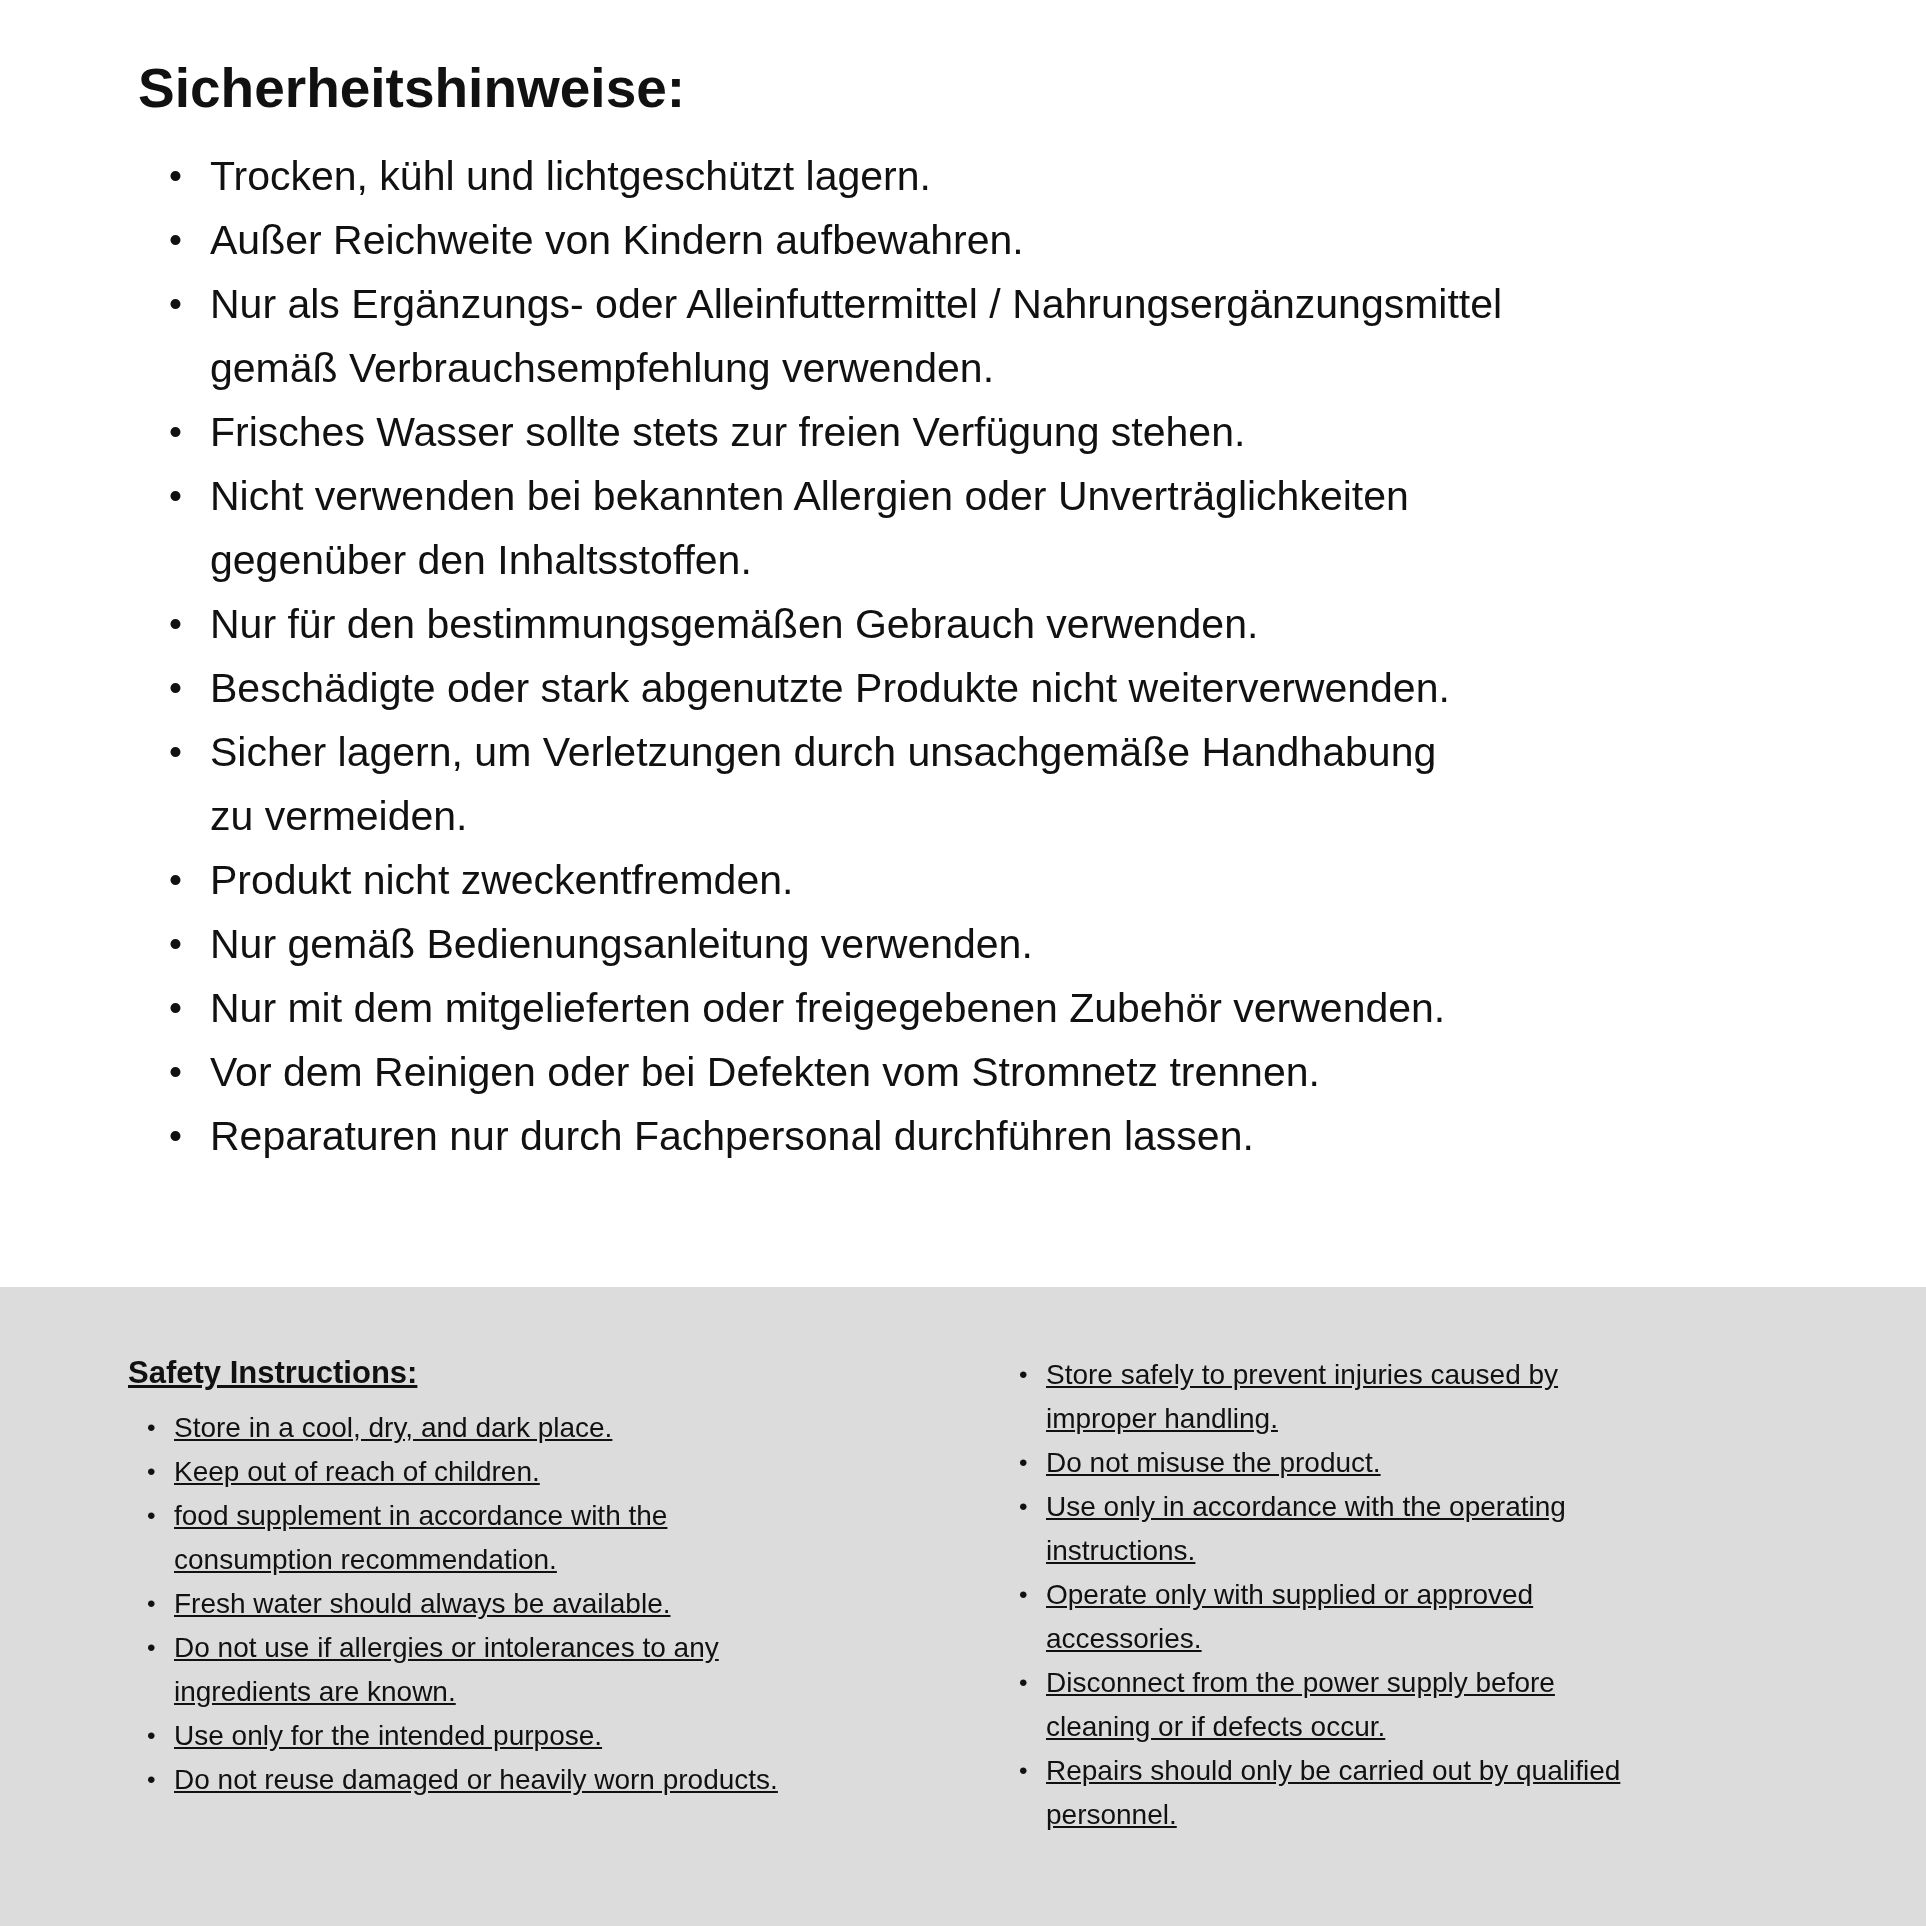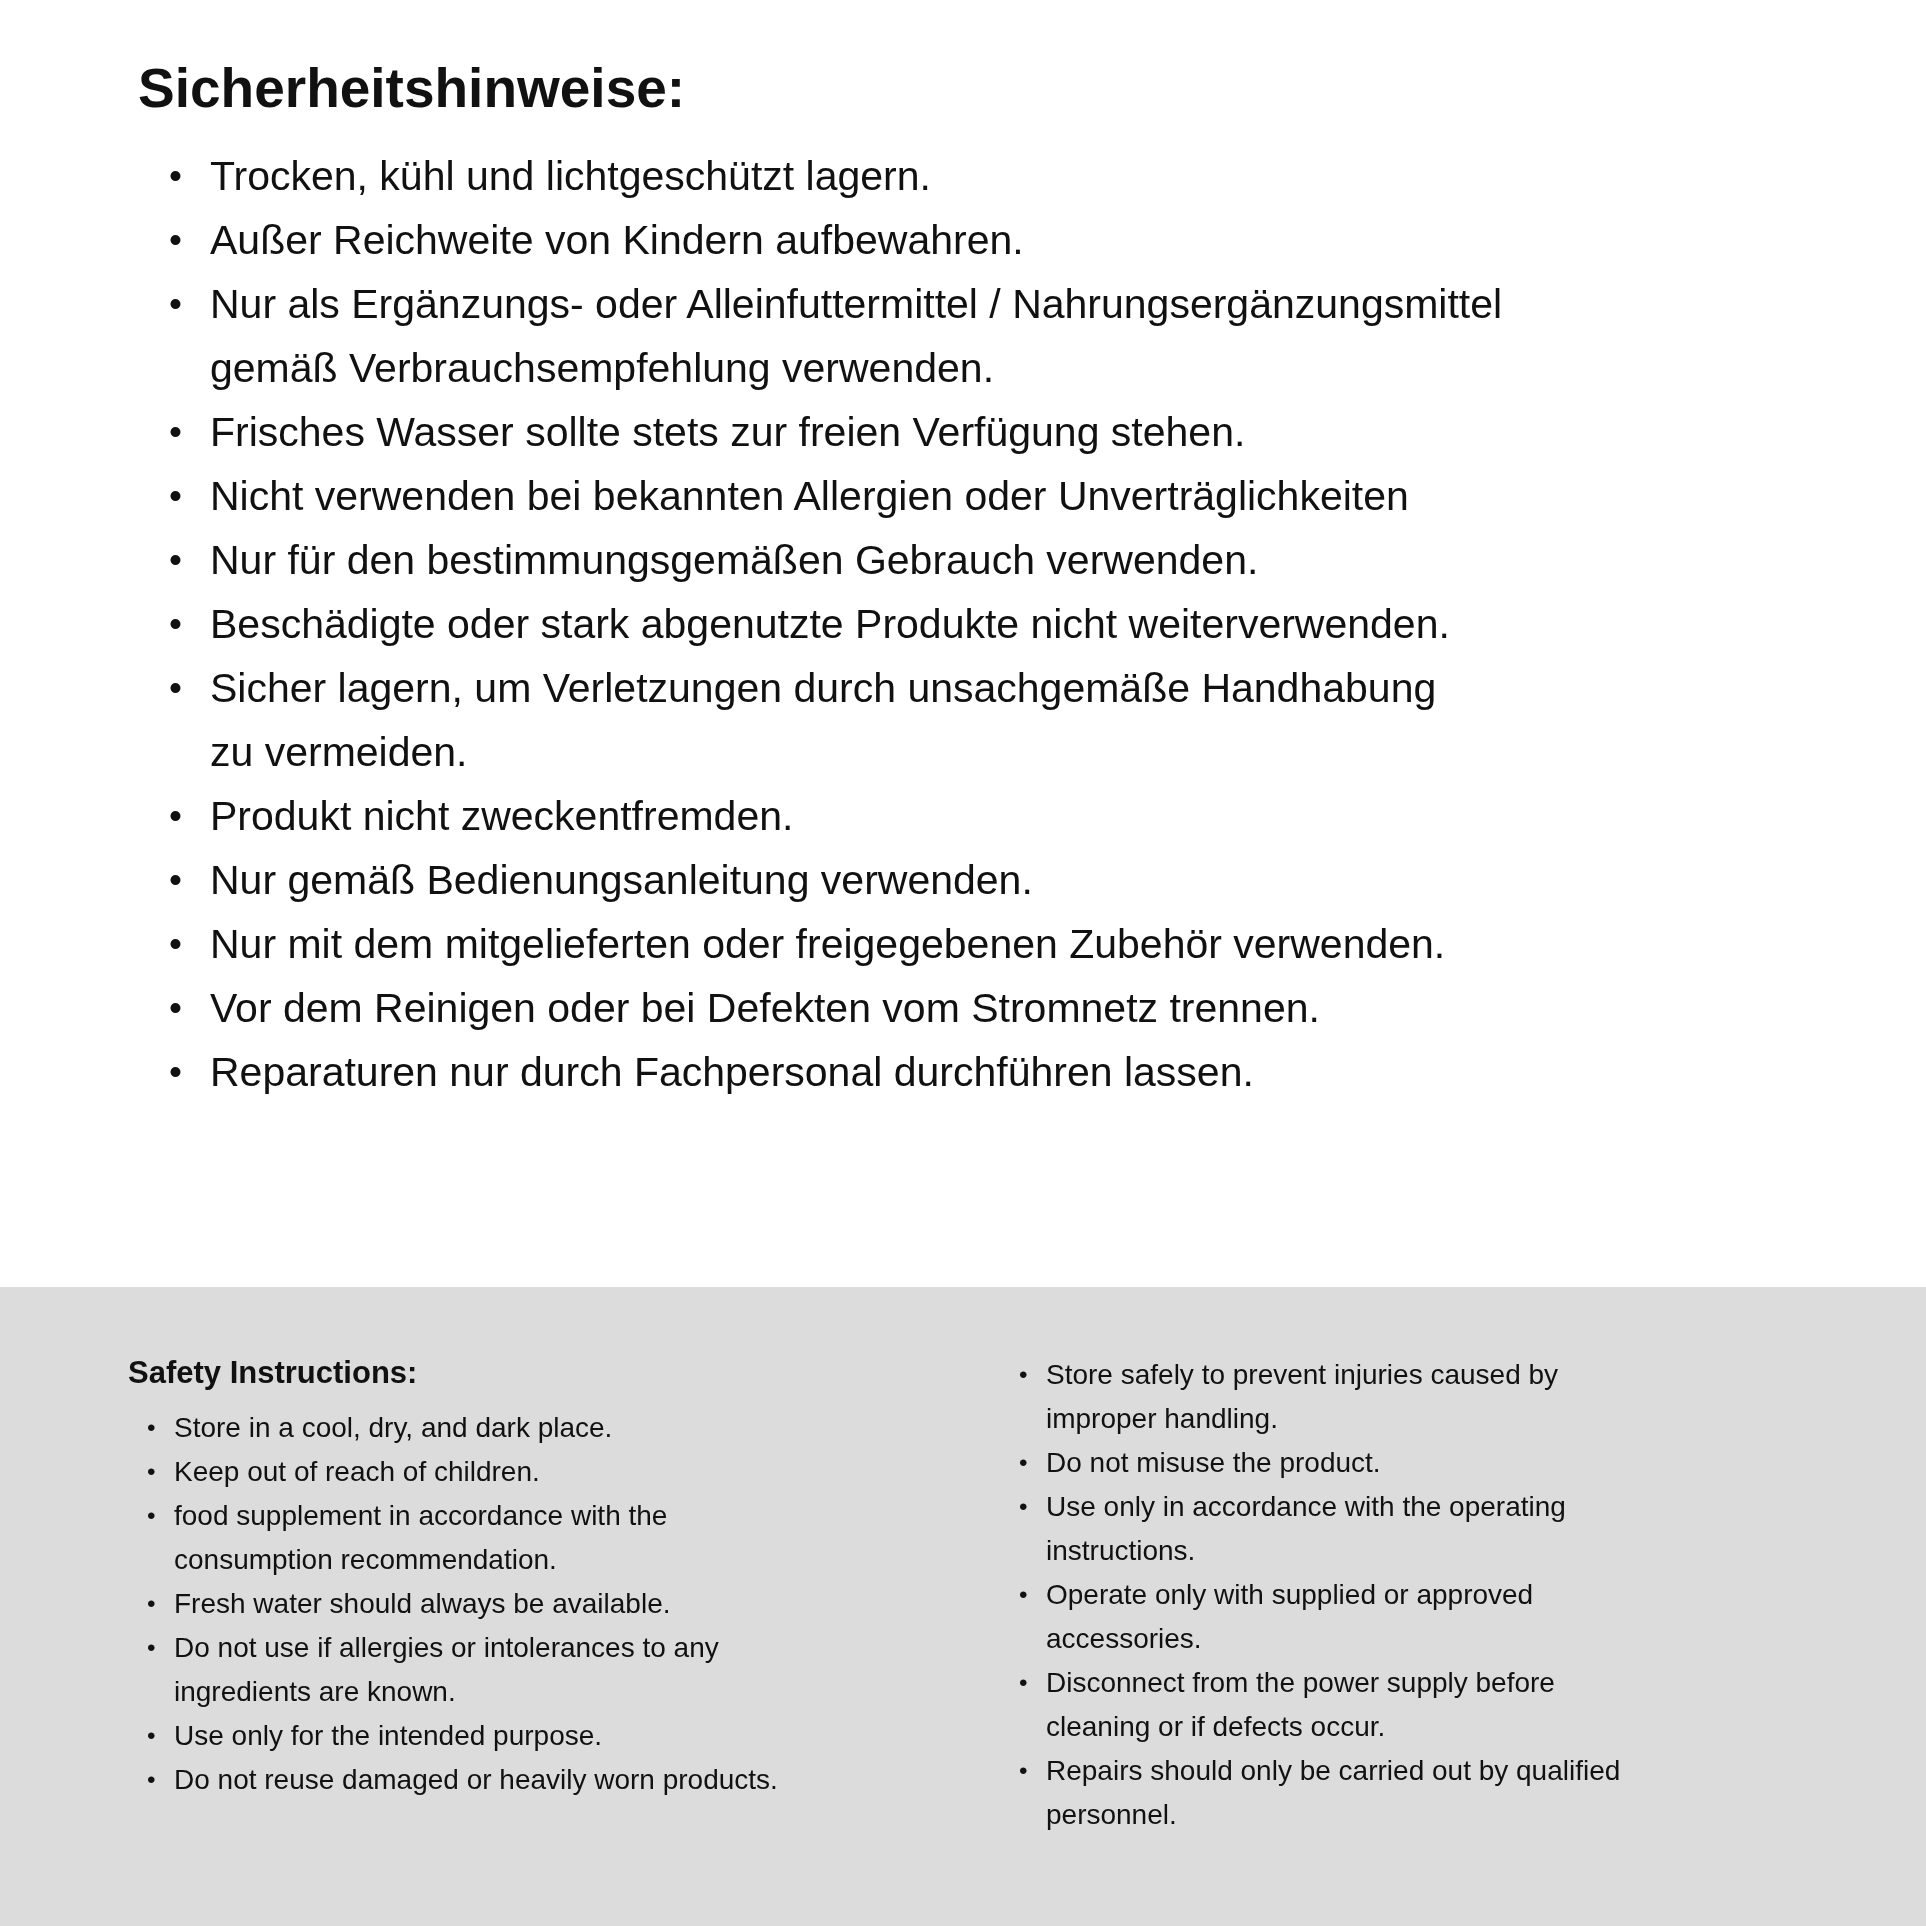--- a/index.html
+++ b/index.html
@@ -46,20 +46,21 @@
   }
 
   
   .en-section {
     box-sizing: border-box;
     height: 639px;
     background: #dcdcdc;
     padding: 66px 92px 0 128px;
     display: flex;
     align-items: flex-start;
+    text-decoration: underline;
   }
   .en-col-left {
     flex: none;
     width: 872px;
   }
   .en-col-right {
     flex: 1 1 auto;
   }
   .en-title {
     margin: 0 0 14px 0;
@@ -104,20 +105,21 @@
         <div>Nur als Ergänzungs- oder Alleinfuttermittel / Nahrungsergänzungsmittel</div>
         <div>gemäß Verbrauchsempfehlung verwenden.</div>
       </li>
       <li>
         <span class="bullet">•</span>
         <div>Frisches Wasser sollte stets zur freien Verfügung stehen.</div>
       </li>
       <li>
         <span class="bullet">•</span>
         <div>Nicht verwenden bei bekannten Allergien oder Unverträglichkeiten</div>
+        <div>gegenüber den Inhaltsstoffen.</div>
       </li>
       <li>
         <span class="bullet">•</span>
         <div>Nur für den bestimmungsgemäßen Gebrauch verwenden.</div>
       </li>
       <li>
         <span class="bullet">•</span>
         <div>Beschädigte oder stark abgenutzte Produkte nicht weiterverwenden.</div>
       </li>
       <li>

